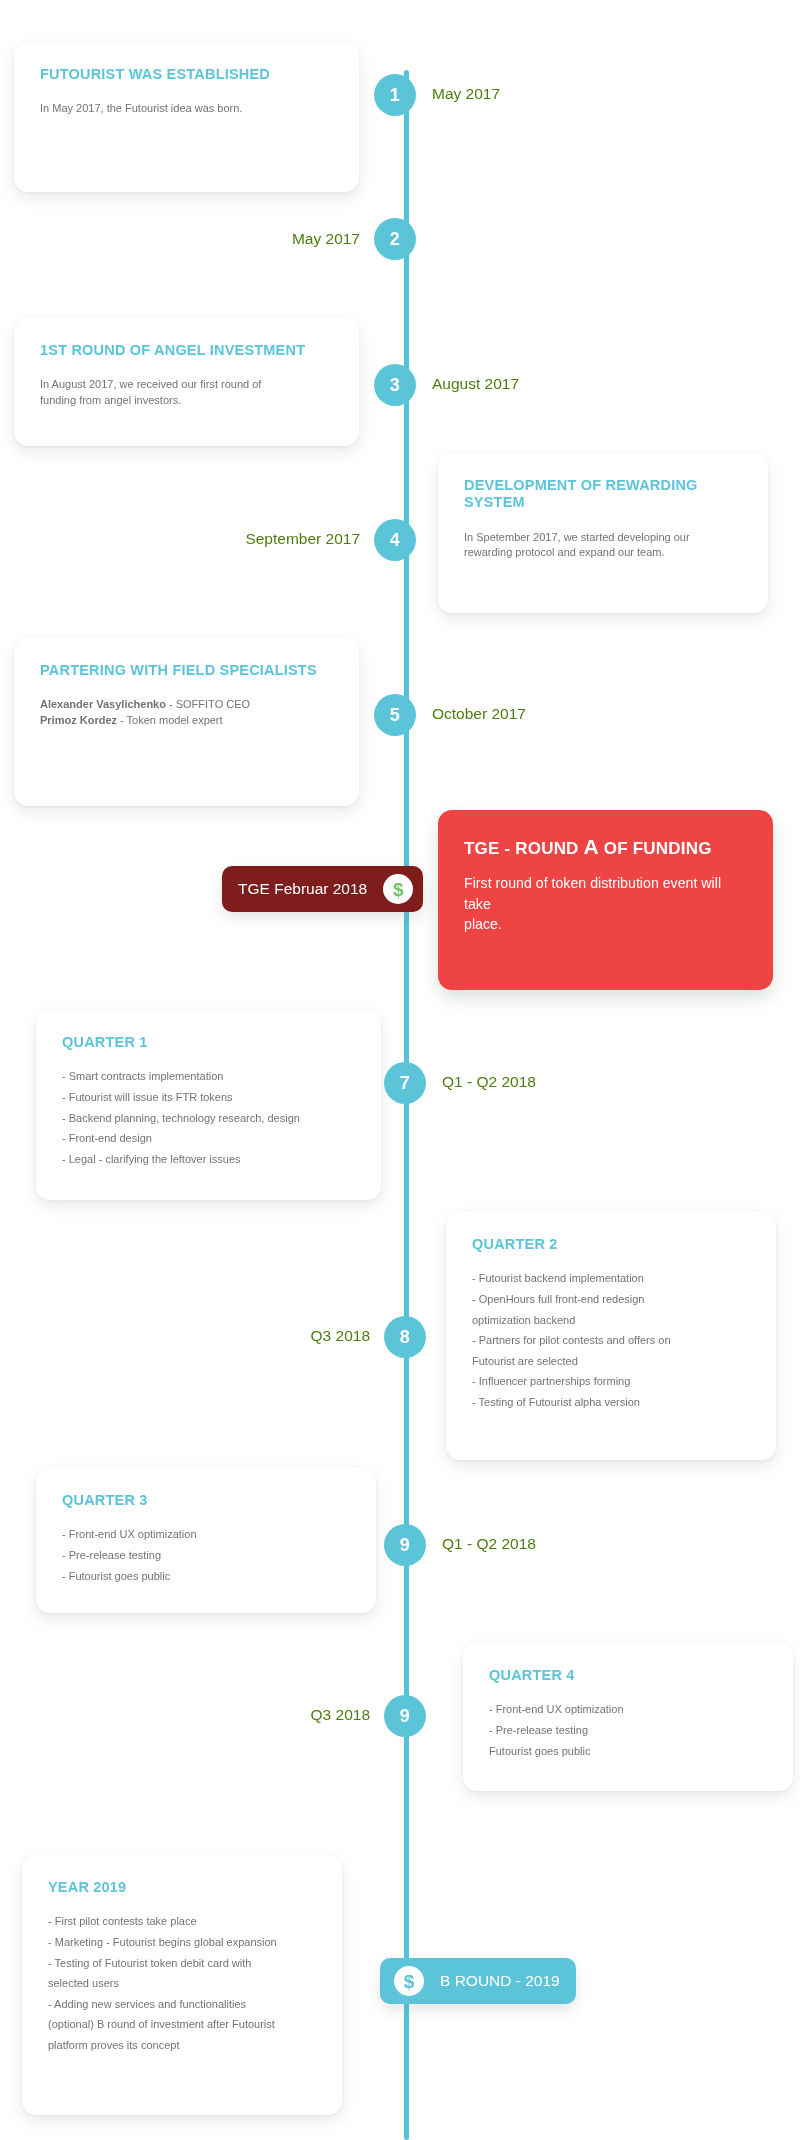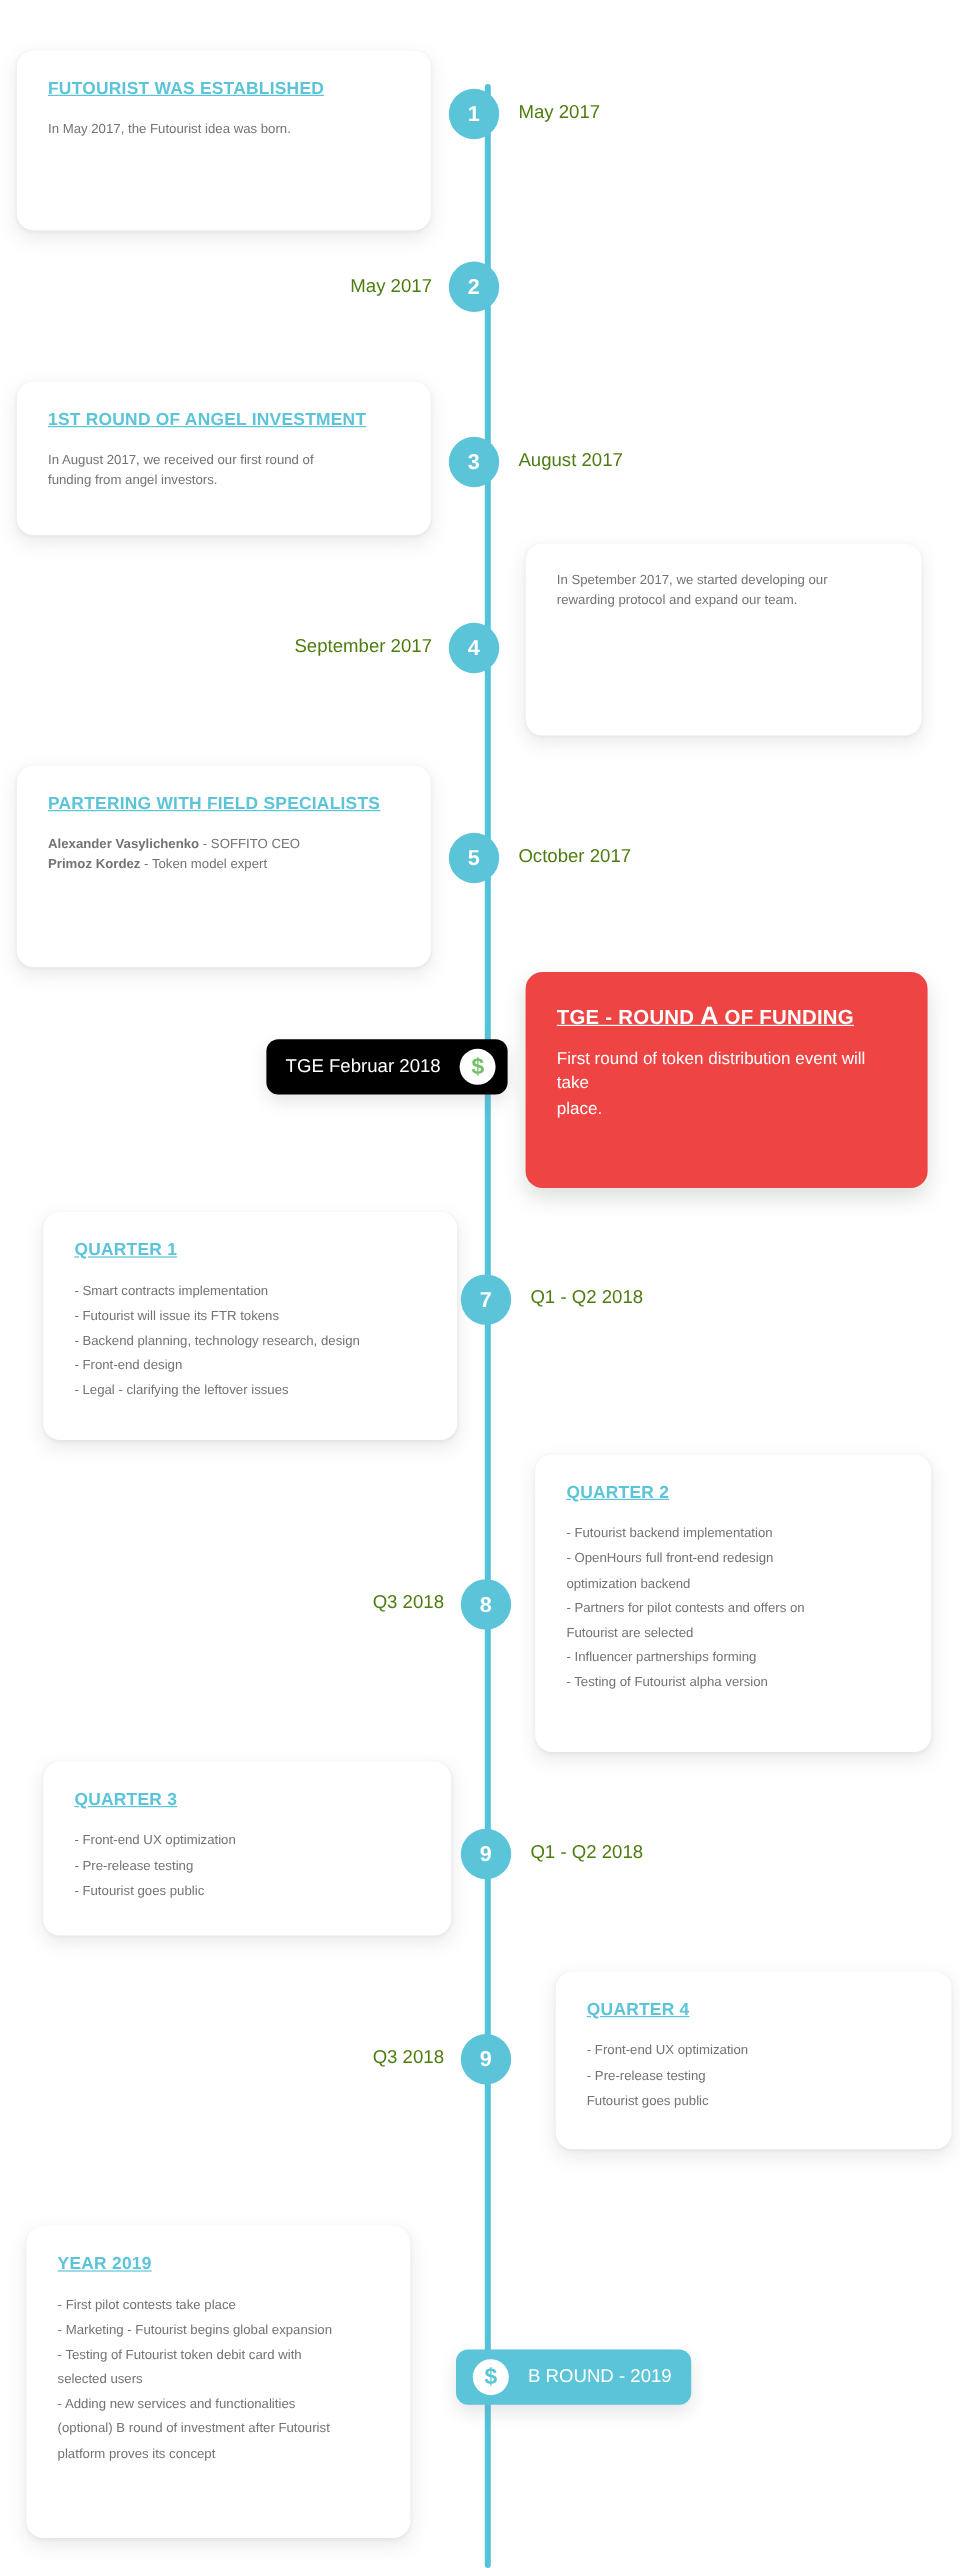--- a/index.html
+++ b/index.html
@@ -70,21 +70,20 @@
   }
 
   .card-title {
     color: #5cc4d8;
     font-size: 14.5px;
     font-weight: bold;
     letter-spacing: 0.2px;
     text-transform: uppercase;
     margin-bottom: 18px;
     line-height: 1.2;
-    text-decoration: underline;
   }
 
   .card-body {
     color: #737373;
     font-size: 11px;
     line-height: 1.42;
   }
 
   .card-body .line { display: block; }
   .card-body b { font-weight: bold; }
@@ -110,21 +109,21 @@
     position: absolute;
     display: flex;
     align-items: center;
     border-radius: 10px;
     height: 46px;
     z-index: 6;
     box-shadow: 0 6px 14px rgba(120,125,135,0.20);
     color: #ffffff;
     font-size: 15.5px;
   }
-  .pill.green { background: #000000; justify-content: space-between; }
+  .pill.green { background: #7f1d1d; justify-content: space-between; }
   .pill.blue  { background: #5cc4d8; }
 
   .pill-label { padding: 0 16px; white-space: nowrap; }
 
   .coin {
     width: 30px;
     height: 30px;
     min-width: 30px;
     border-radius: 50%;
     background: #ffffff;
@@ -170,20 +169,21 @@
       <span class="line">In August 2017, we received our first round of</span>
       <span class="line">funding from angel investors.</span>
     </div>
   </div>
   <div class="node" style="left:374px; top:364px;">
       <span>3</span>
     </div>
   <div class="date-label right" style="left:432px; top:375px;">August 2017</div>
 
   <div class="card" style="left:438px; top:453px; width:330px; height:160px;">
+    <div class="card-title">DEVELOPMENT OF REWARDING SYSTEM</div>
     <div class="card-body">
       <span class="line">In Spetember 2017, we started developing our</span>
       <span class="line">rewarding protocol and expand our team.</span>
     </div>
   </div>
   <div class="node" style="left:374px; top:519px;">
       <span>4</span>
     </div>
   <div class="date-label left" style="left:180px; width:180px; top:530px;">September 2017</div>
 

